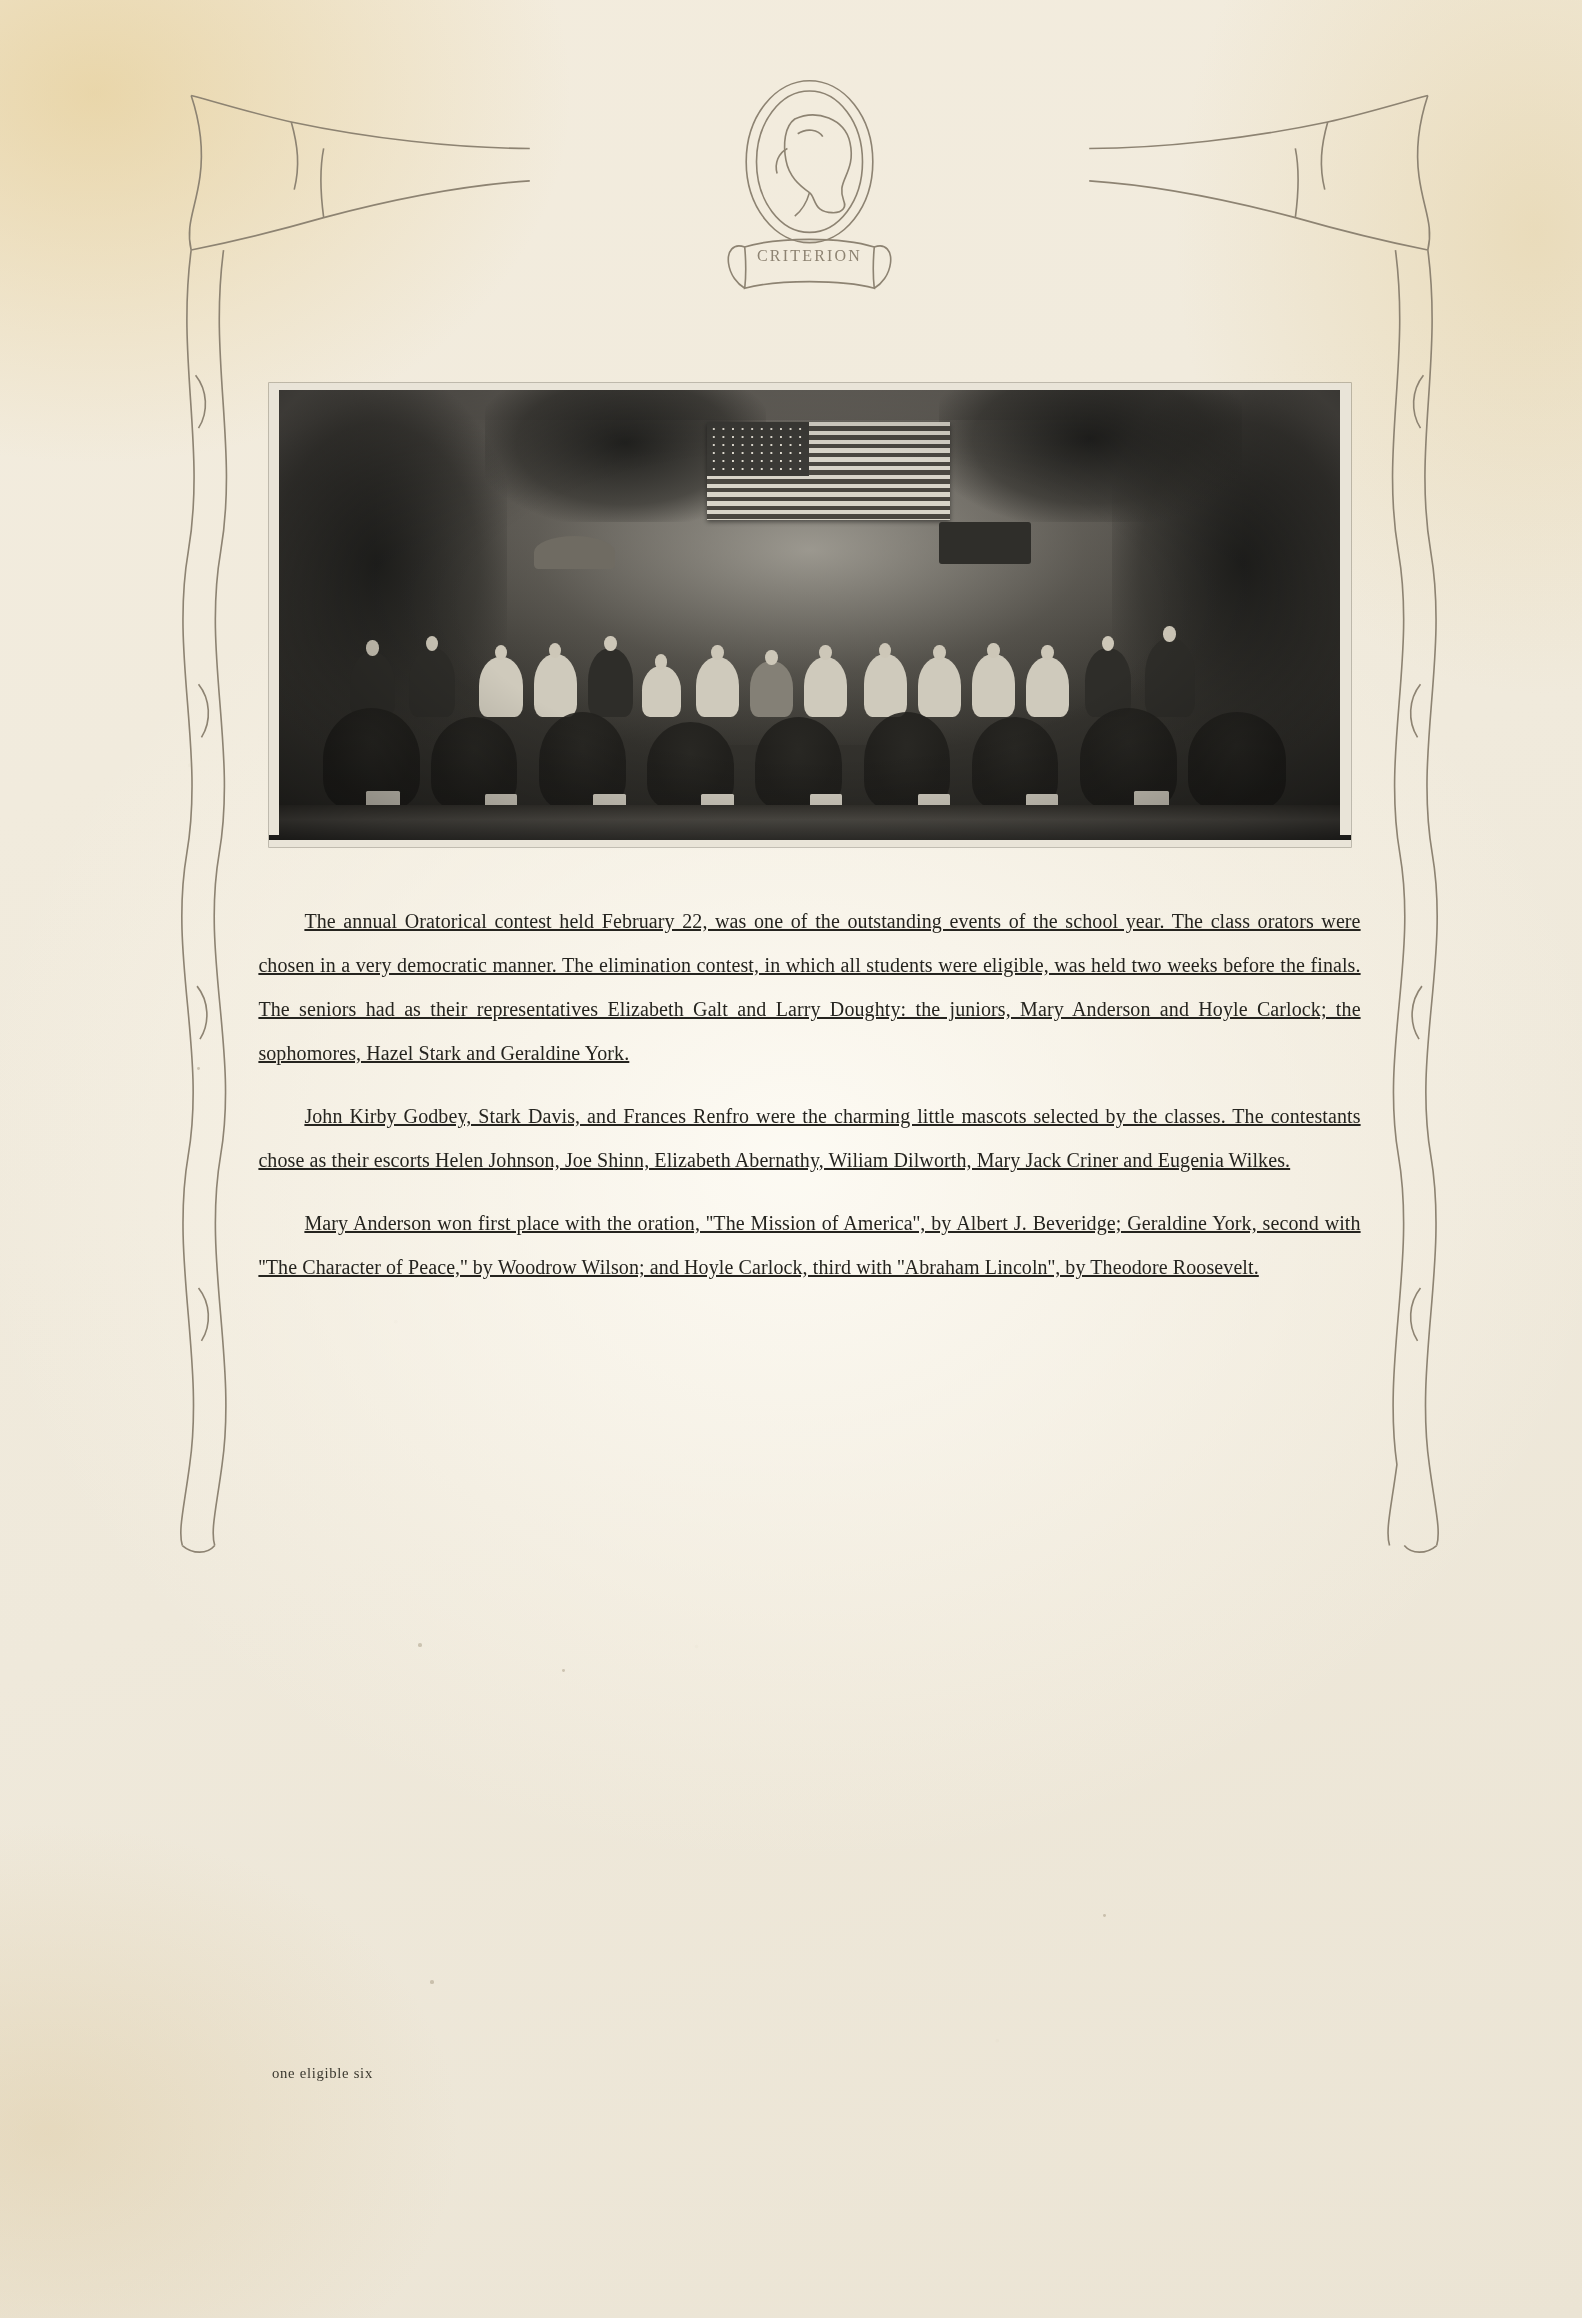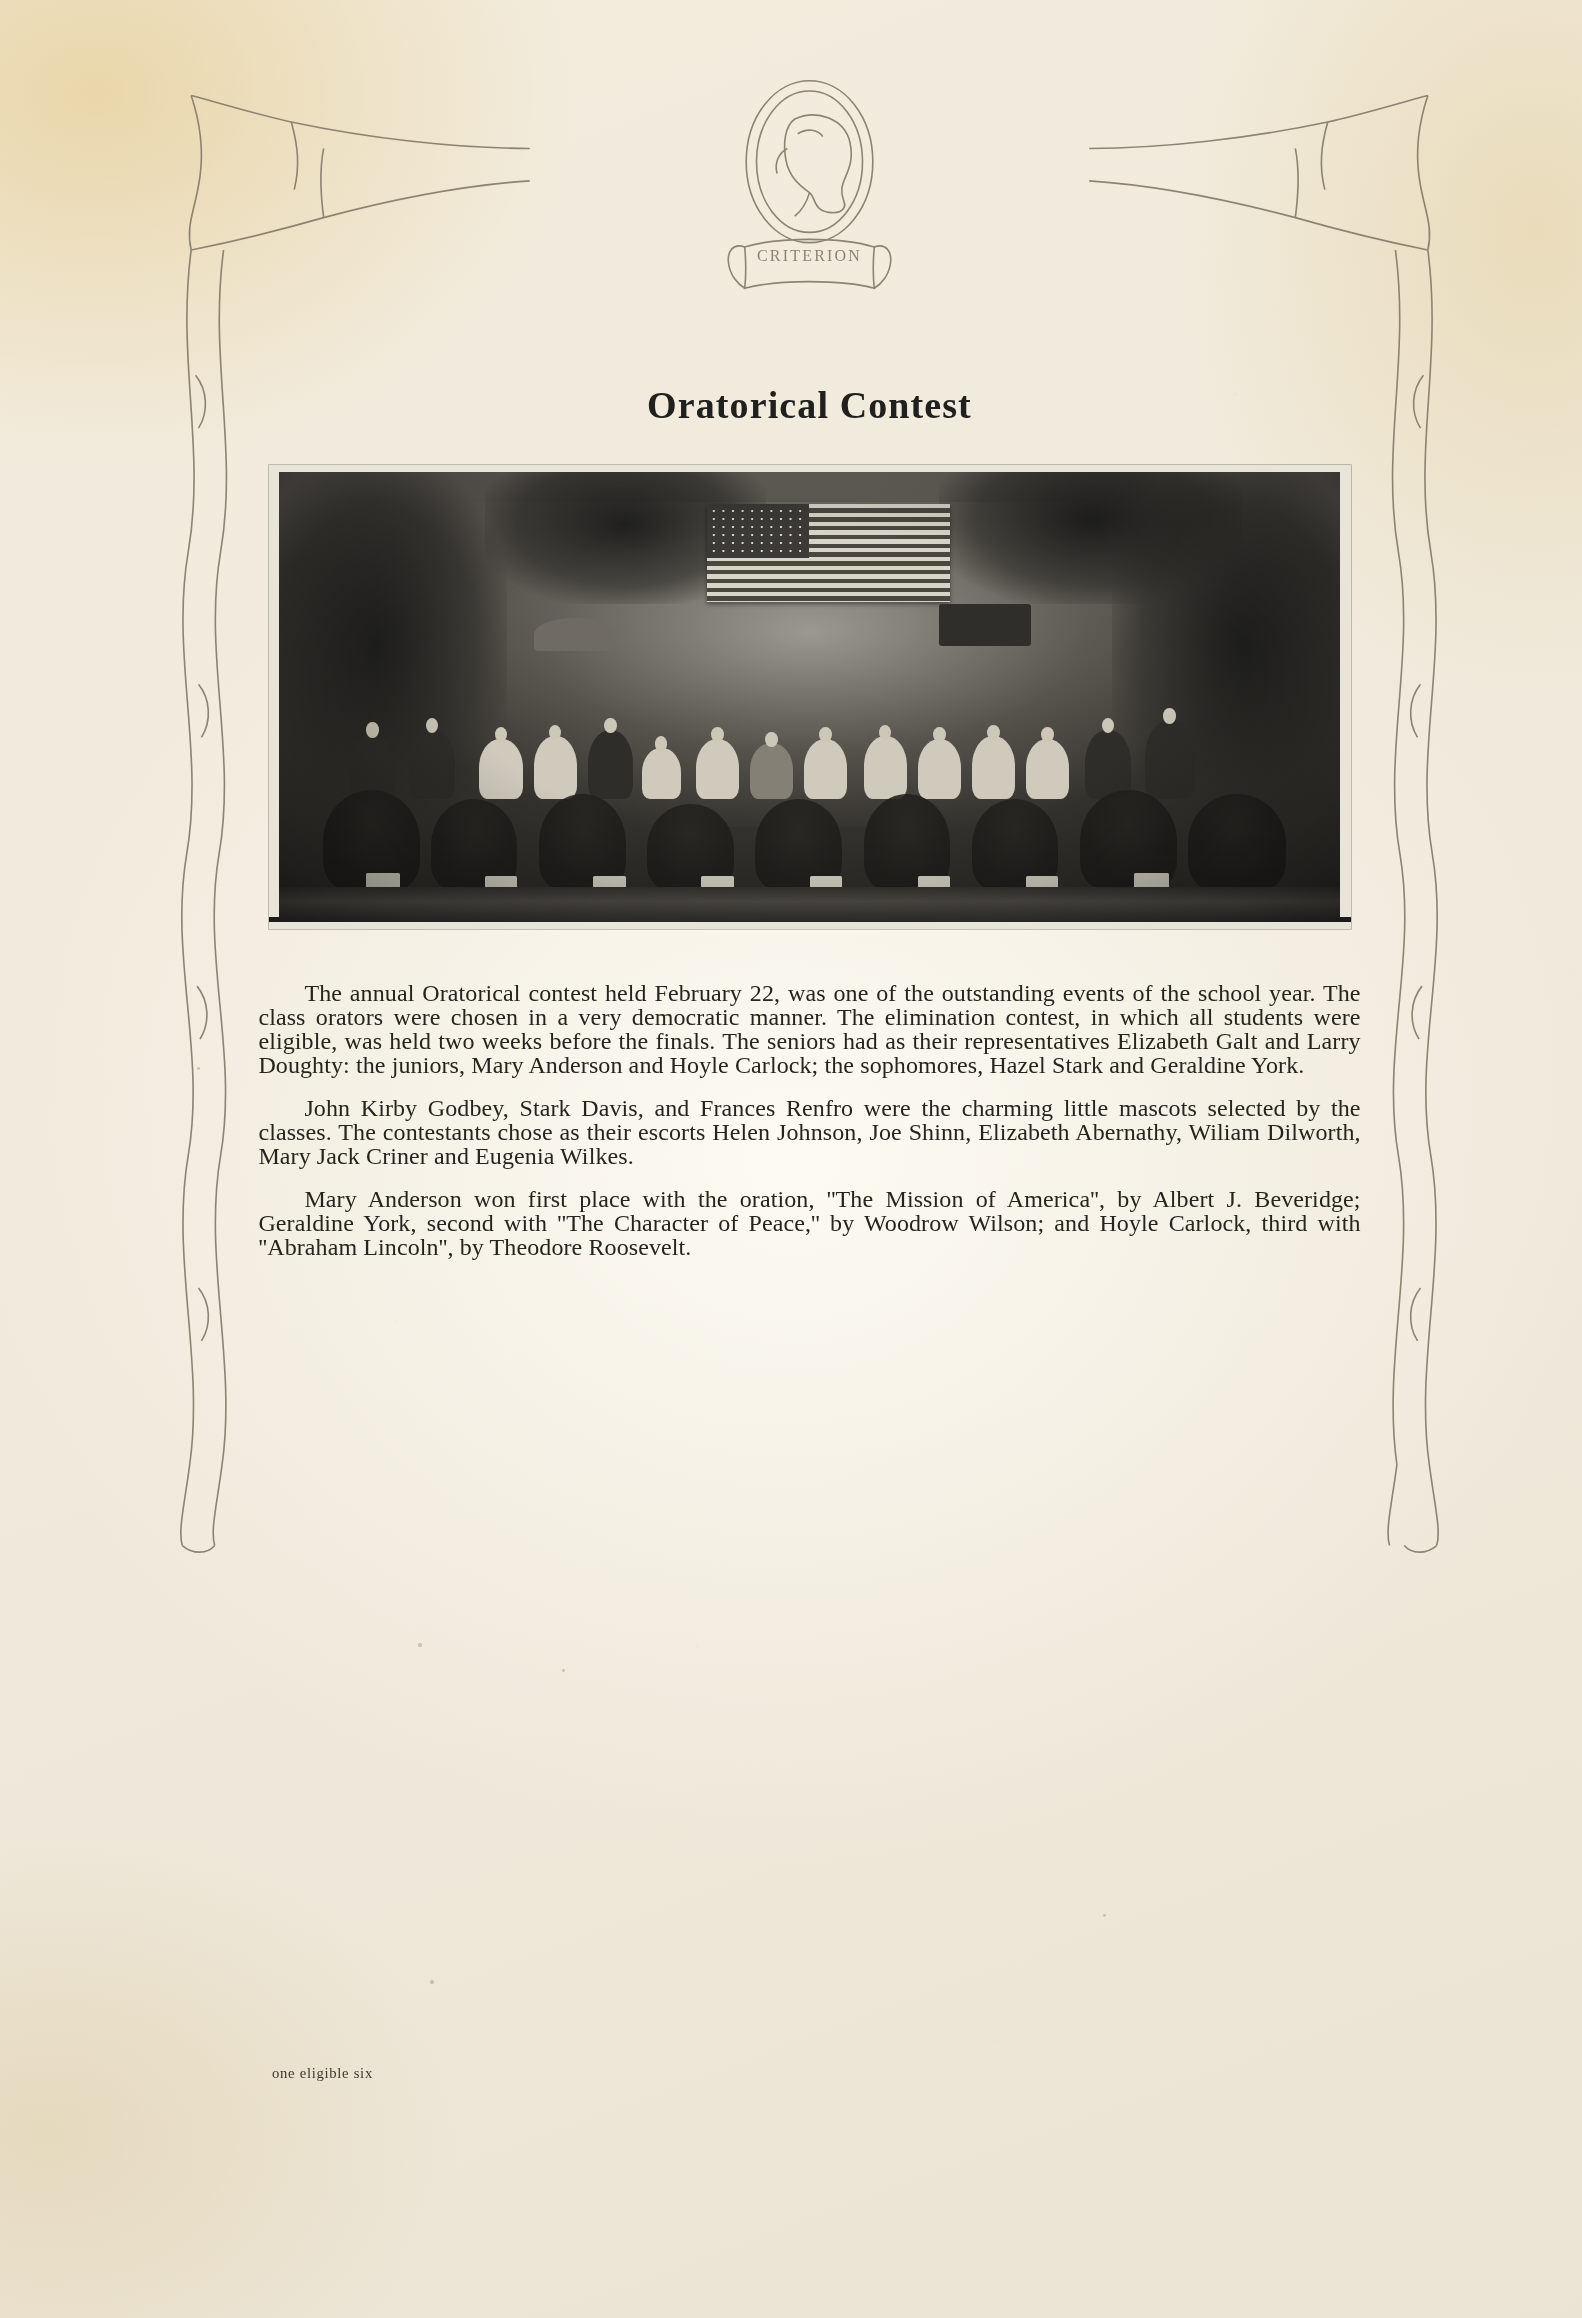--- a/index.html
+++ b/index.html
@@ -174,25 +174,26 @@
     background: radial-gradient(ellipse at 50% 48%, rgba(0,0,0,0) 45%, rgba(0,0,0,.35) 85%, rgba(0,0,0,.55) 100%);
   }
   
   .ph-strip { position: absolute; background: #e9e4d8; }
 
   
   #body-text {
     margin-top: 52px;
     padding: 0 4.4px;
     color: #25241f;
-    font-size: 24px;
-    line-height: 24px;
+    font-size: 20px;
+    line-height: 44px;
     text-align: justify;
     font-family: "Liberation Serif", serif;
     letter-spacing: 0.1px;
+    text-decoration: underline;
   }
   #body-text p { margin: 0 0 19px 0; text-indent: 46px; }
   #body-text p:last-child { margin-bottom: 8px; }
 
   
   #folio {
     position: absolute;
     left: 272px;
     top: 2065px;
     font-size: 14.7px;
@@ -254,21 +255,20 @@
     <path d="M1734 420 C 1718 440, 1716 470, 1730 492"></path>
     <path d="M1730 840 C 1714 860, 1712 890, 1726 912"></path>
     <path d="M1732 1250 C 1716 1270, 1714 1300, 1728 1322"></path>
     <path d="M1730 1660 C 1714 1680, 1712 1710, 1726 1732"></path>
   </svg>
   <div style="position:absolute;left:50%;top:181px;transform:translateX(-50%);font-family:'Liberation Serif',serif;font-size:16px;letter-spacing:2.2px;color:#8d8372;">CRITERION</div>
 </div>
 
 <div id="content">
 
-  <h1 id="page-title">Oratorical Contest</h1>
 
   <div id="photo-wrap">
     <div id="photo">
       <div id="stage-glow"></div>
 
       <div class="foliage" style="left:-2%;top:0;width:24%;height:78%;"></div>
       <div class="foliage" style="right:-2%;top:0;width:24%;height:78%;"></div>
       <div class="foliage" style="left:20%;top:-4%;width:26%;height:34%;"></div>
       <div class="foliage" style="left:62%;top:-6%;width:28%;height:36%;"></div>
 

